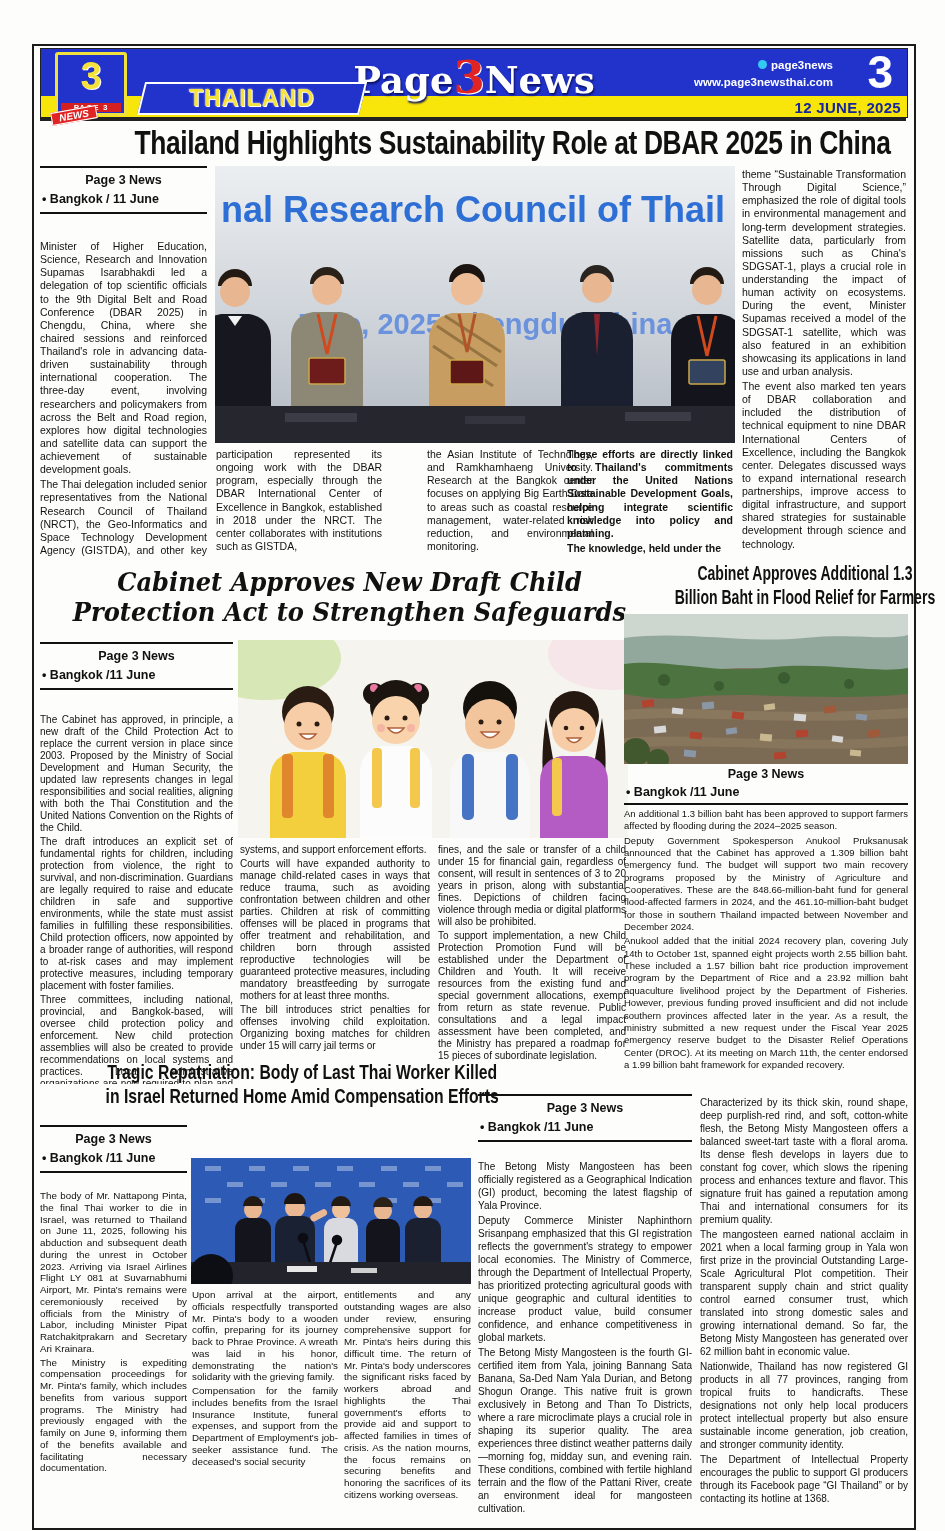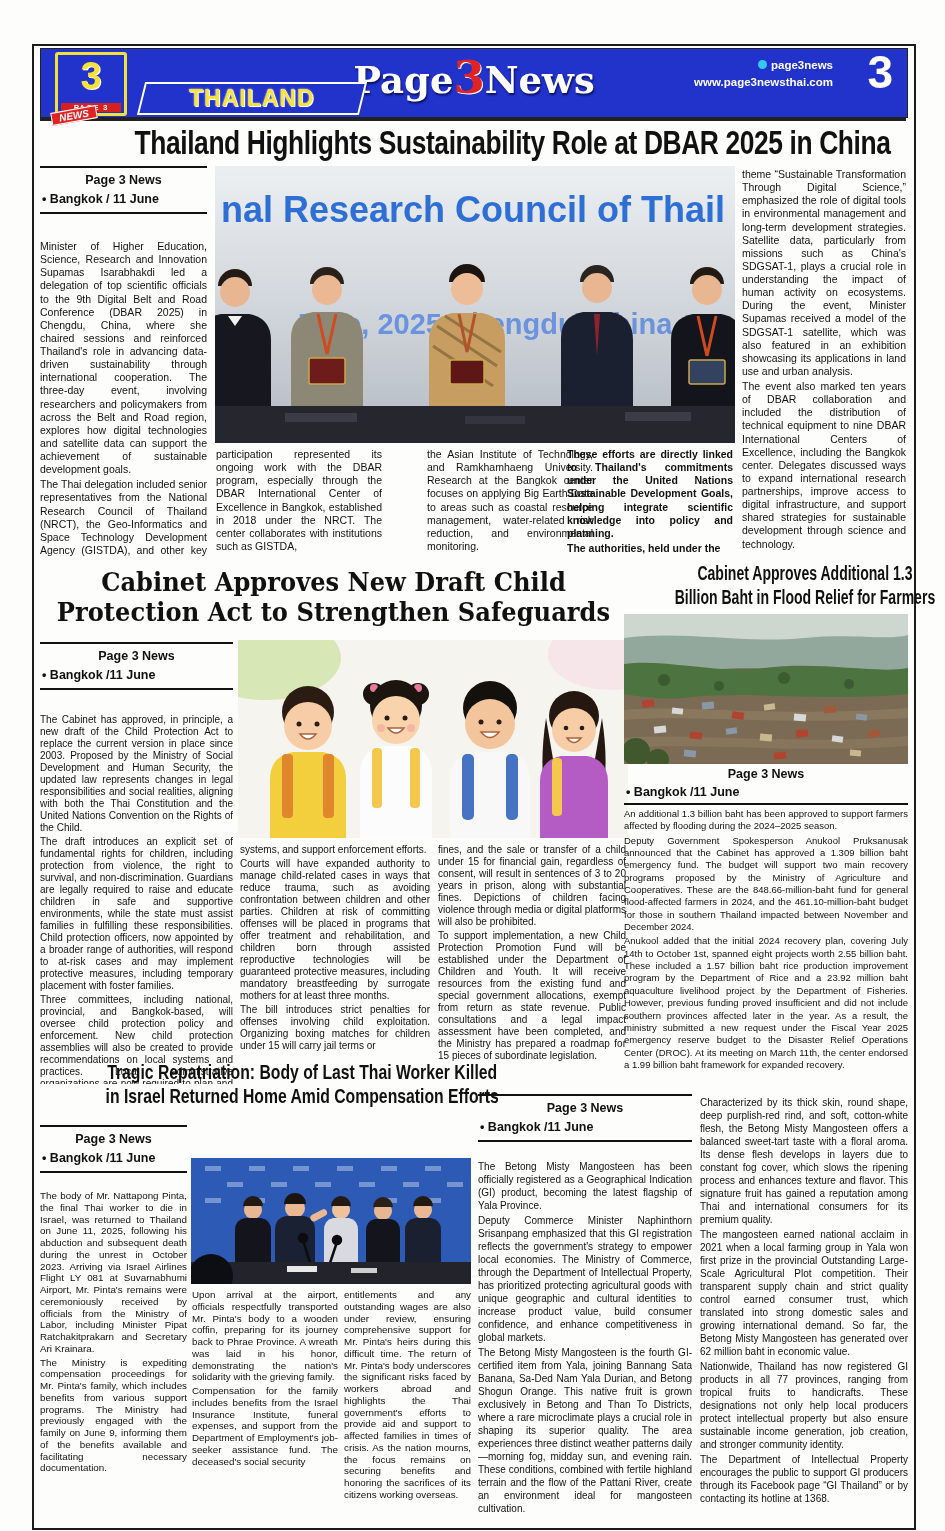--- a/index.html
+++ b/index.html
@@ -70,20 +70,23 @@
       <span>THAILAND</span>
     </div>
     <div class="brand">
       <span>Page</span><span class="brand-3">3</span><span>News</span>
     </div>
     <div class="social">
       <div><span class="dot"></span><span>page3news</span></div>
       <div>www.page3newsthai.com</div>
     </div>
     <div class="bignum">3</div>
+    <div class="header-yellow">
+      <div class="date">12 JUNE, 2025</div>
+    </div>
   </div>
   <div class="black-band abs" style="left:40px;top:118px;width:866px;height:3px;"></div>
 
   <div class="hl hl-main abs" style="left:40px;top:124px;width:866px;">
     <div class="sq" style="--sx:0.8;"><p>Thailand Highlights Sustainability Role at DBAR 2025 in China</p></div>
   </div>
 
   <div class="byline abs" style="left:40px;top:166px;width:167px;">
     <div class="rule"></div>
     <div class="src">Page 3 News</div>
@@ -148,28 +151,28 @@
       <p>The Thai delegation included senior representatives from the National Research Council of Thailand (NRCT), the Geo-Informatics and Space Technology Development Agency (GISTDA), and other key research agencies. Thailand's</p>
     </div>
   <div class="btxt a1 abs" style="left:216px;top:448px;width:166px;height:110px;">
       <p>participation represented its ongoing work with the DBAR program, especially through the DBAR International Center of Excellence in Bangkok, established in 2018 under the NRCT. The center collaborates with institutions such as GISTDA,</p>
     </div>
   <div class="btxt a1 abs" style="left:391px;top:448px;width:166px;height:110px;margin-left:36px;">
       <p>the Asian Institute of Technology, and Ramkhamhaeng University. Research at the Bangkok center focuses on applying Big Earth Data to areas such as coastal resource management, water-related risk reduction, and environmental monitoring.</p>
     </div>
   <div class="btxt a1 abs" style="left:567px;top:448px;width:166px;height:110px;font-weight:bold;">
       <p>These efforts are directly linked to Thailand's commitments under the United Nations Sustainable Development Goals, helping integrate scientific knowledge into policy and planning.</p>
-      <p>The authorities, held under the</p>
+      <p>The knowledge, held under the</p>
     </div>
   <div class="btxt a1 abs" style="left:742px;top:168px;width:164px;height:390px;">
       <p>theme “Sustainable Transformation Through Digital Science,” emphasized the role of digital tools in environmental management and long-term development strategies. Satellite data, particularly from missions such as China's SDGSAT-1, plays a crucial role in understanding the impact of human activity on ecosystems. During the event, Minister Supamas received a model of the SDGSAT-1 satellite, which was also featured in an exhibition showcasing its applications in land use and urban analysis.</p>
       <p>The event also marked ten years of DBAR collaboration and included the distribution of technical equipment to nine DBAR International Centers of Excellence, including the Bangkok center. Delegates discussed ways to expand international research partnerships, improve access to digital infrastructure, and support shared strategies for sustainable development through science and technology.</p>
     </div>
 
-  <div class="hl hl-serif abs" style="left:36px;top:568px;width:590px;">
+  <div class="hl hl-serif abs" style="left:52px;top:568px;width:590px;font-style:italic;">
     <div class="sq" style="--sx:0.93;"><p>Cabinet Approves New Draft Child</p><p>Protection Act to Strengthen Safeguards</p></div>
   </div>
 
   <div class="byline abs" style="left:40px;top:642px;width:193px;">
     <div class="rule"></div>
     <div class="src">Page 3 News</div>
     <div class="loc">• Bangkok  /11  June</div>
     <div class="rule"></div>
   </div>
 

